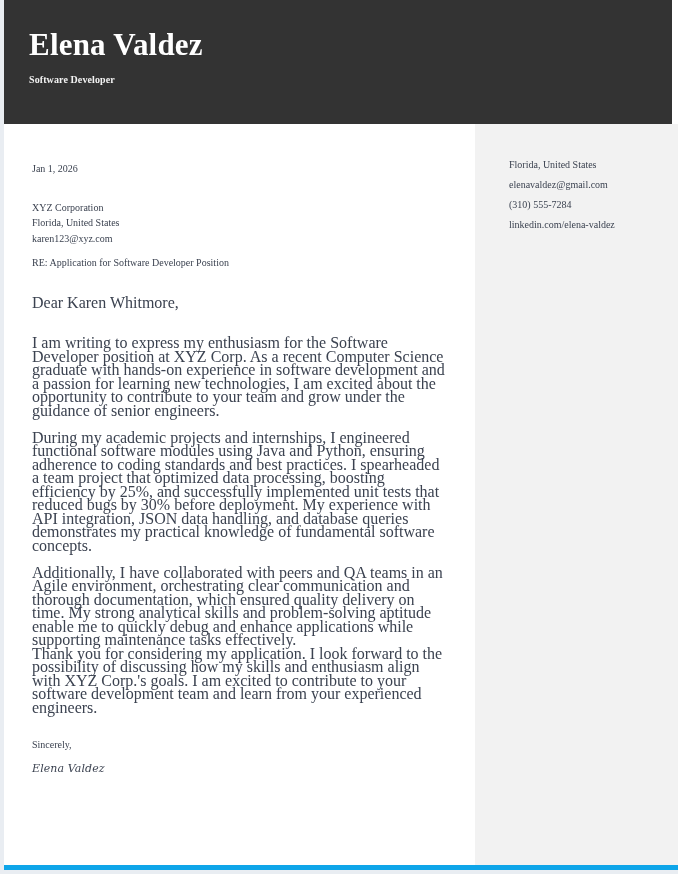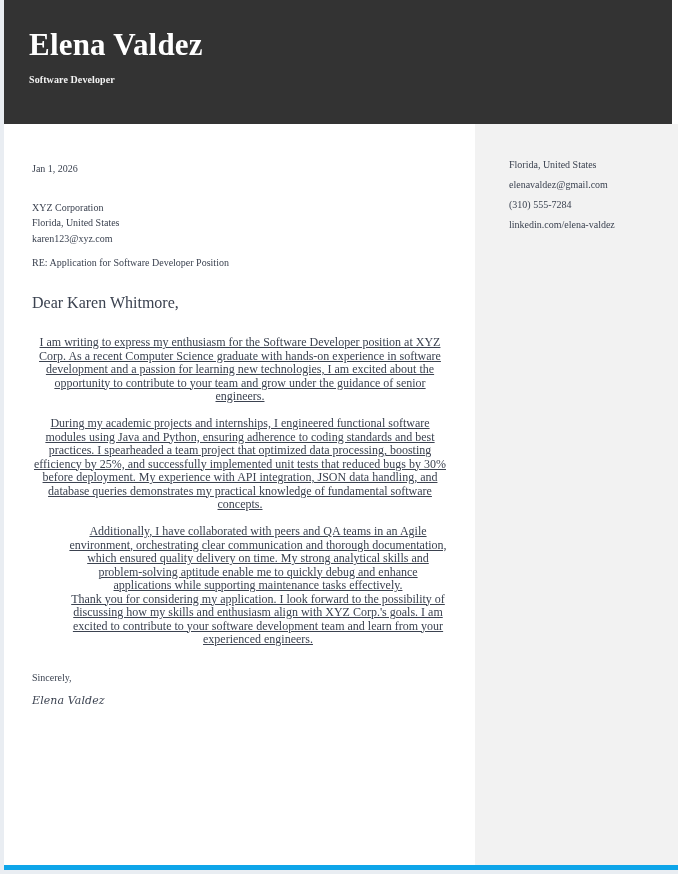--- a/index.html
+++ b/index.html
@@ -121,30 +121,28 @@
     margin-top: 26px;
     font-size: 16px;
     color: #3b4250;
     line-height: 13.5px;
   }
 
   .body-block {
     margin-top: 27px;
   }
   .body-block p {
-    font-size: 12px;
+    font-size: 16px;
     color: #3b4250;
     line-height: 13.5px;
     margin: 0 0 13.5px 0;
-    text-align: center;
-    text-decoration: underline;
+    text-align: left;
   }
   .body-block p.tight {
     margin-bottom: 0;
-    margin-left: 36px;
   }
 
   .closing {
     margin-top: 24px;
   }
   .closing-word {
     font-size: 10px;
     color: #3b4250;
     line-height: 13.5px;
   }

